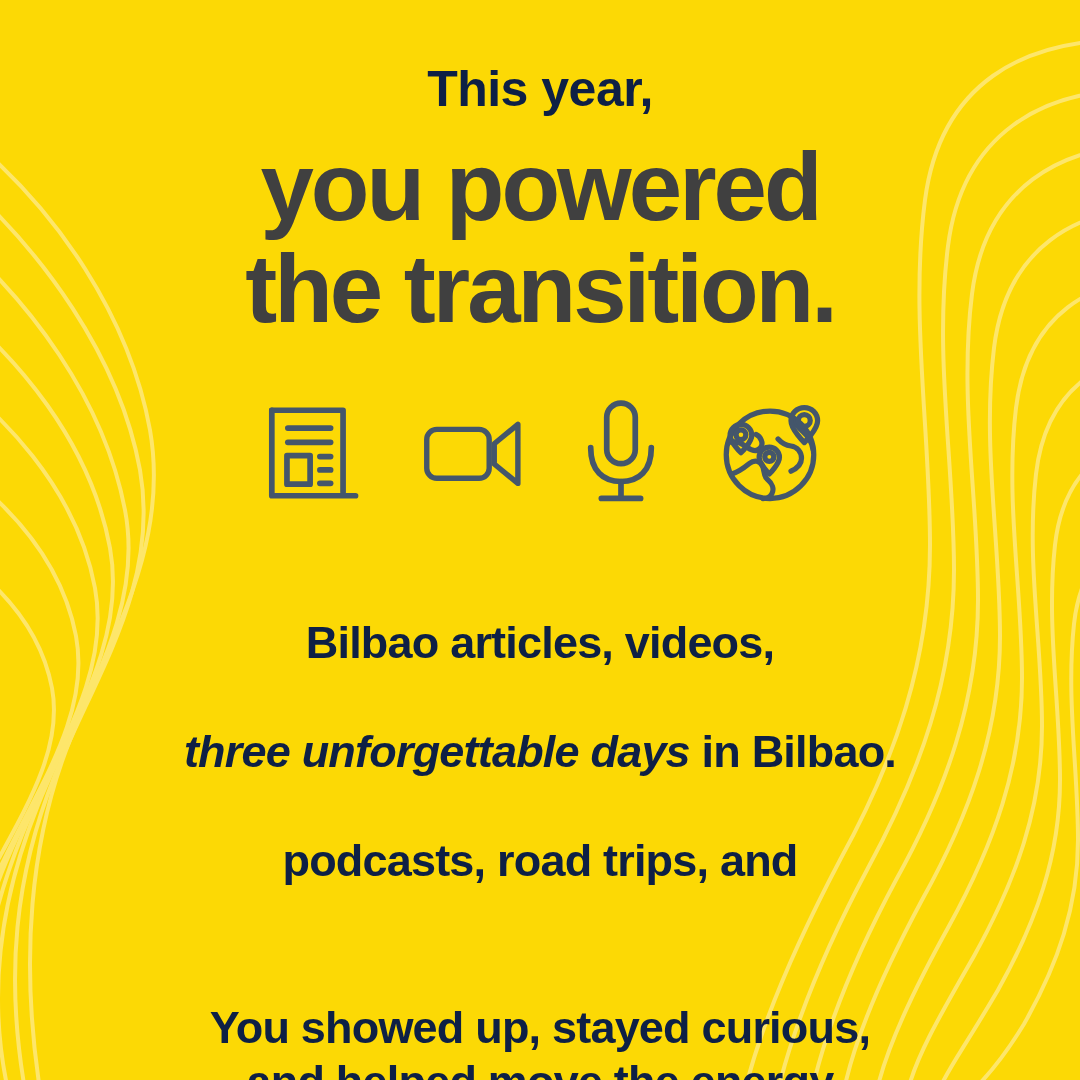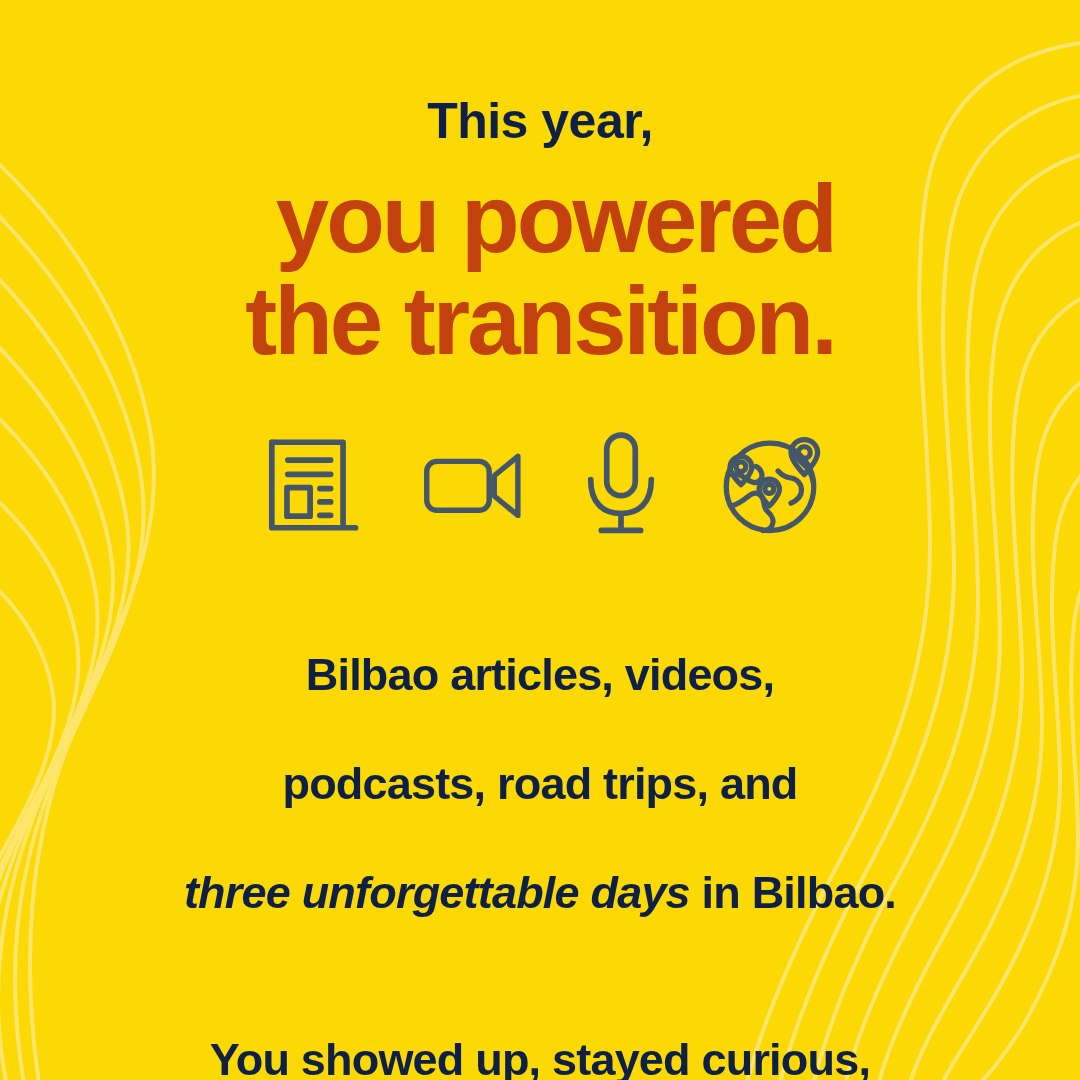--- a/index.html
+++ b/index.html
@@ -26,36 +26,36 @@
     position: absolute;
     inset: 0;
     display: flex;
     flex-direction: column;
     align-items: center;
     z-index: 2;
   }
 
   
   .kicker {
-    margin-top: 96px;
+    margin-top: 64px;
     font-size: 50px;
     font-weight: 700;
     letter-spacing: -0.5px;
     color: #0E2045;
     line-height: 1;
     text-align: center;
   }
   .headline {
     margin-top: 22px;
     font-size: 96px;
     font-weight: 700;
     letter-spacing: -3px;
-    color: #c2410c;
+    color: #404040;
     line-height: 1.06;
-    text-align: right;
+    text-align: center;
     white-space: pre-line;
   }
 
   
   .icon-row {
     margin-top: 56px;
     display: flex;
     align-items: center;
     justify-content: center;
     gap: 52px;
@@ -166,22 +166,22 @@
 
           <path d="M31.6 28.6 C34.8 28.6 37.4 31.2 37.4 34.4 C37.4 38.2 31.6 44 31.6 44 C31.6 44 25.8 38.2 25.8 34.4 C25.8 31.2 28.4 28.6 31.6 28.6 Z"></path>
           <circle cx="31.6" cy="34.2" r="2.6"></circle>
         </svg>
       </span>
     </div>
 
     <div class="body-block">
       <div class="para first">
         <div>Bilbao articles, videos,</div>
+        <div><em>three unforgettable days</em><span> in Bilbao.</span></div>
         <div>podcasts, road trips, and</div>
-        <div><em>three unforgettable days</em><span> in Bilbao.</span></div>
       </div>
 
       <div class="para second">You showed up, stayed curious,
 and helped move the energy
 conversation forward.</div>
     </div>
 
   </div>
 </div>
 

